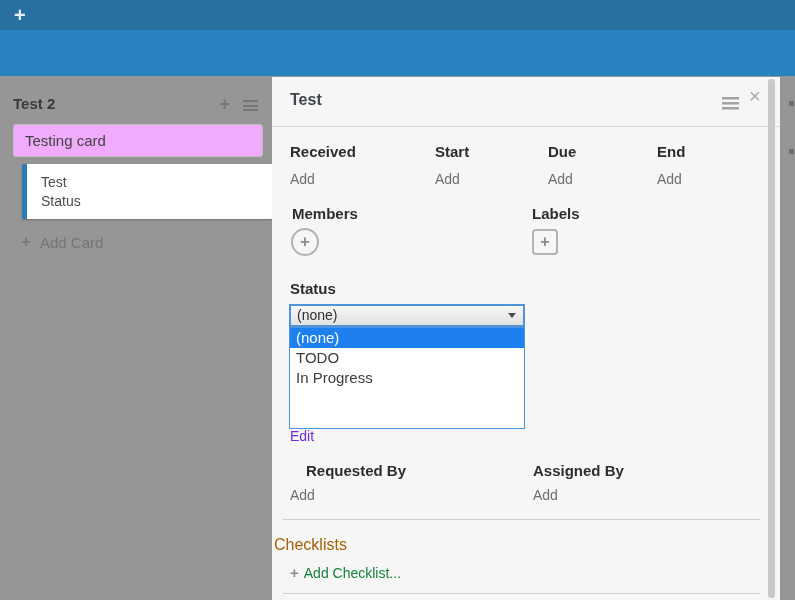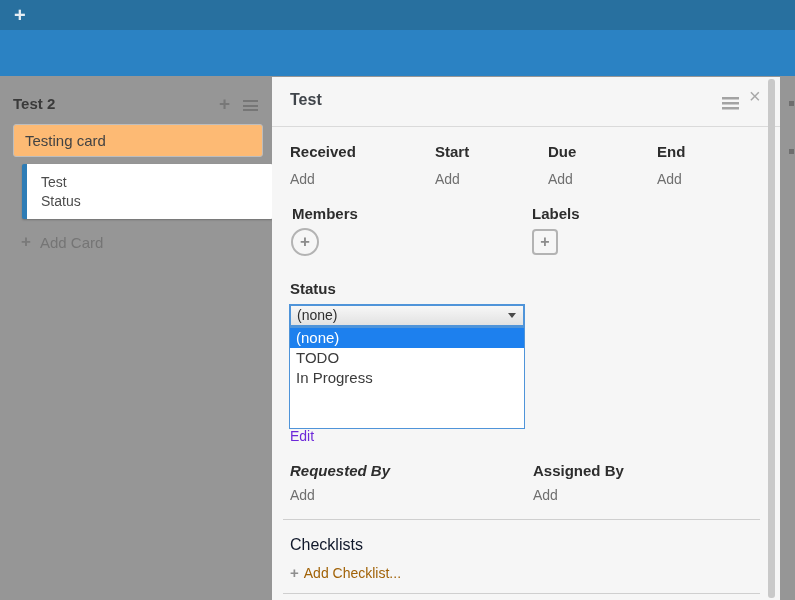--- a/index.html
+++ b/index.html
@@ -24,21 +24,21 @@
   .hamburger-dark {
     position:absolute; left:243px; top:100px; width:15px; height:11px;
     background:
       linear-gradient(#767676,#767676) 0 0/15px 2px no-repeat,
       linear-gradient(#767676,#767676) 0 4.5px/15px 2px no-repeat,
       linear-gradient(#767676,#767676) 0 9px/15px 2px no-repeat;
   }
 
   .card-plain {
     position:absolute; left:13px; top:124px; width:250px; height:33px;
-    background:#fdba74; border:1px solid #bdbdbd; border-radius:3px;
+    background:#f0abfc; border:1px solid #bdbdbd; border-radius:3px;
     font-size:15px; color:#434343; line-height:31px; padding-left:11px; cursor:pointer;
   }
   .card-selected {
     position:absolute; left:22px; top:164px; width:251px; height:55px;
     background:#ffffff; border-left:5px solid #2e7cb5; border-radius:2px;
     box-shadow:0 1px 2px rgba(0,0,0,0.25); cursor:pointer; z-index:1;
     padding:9px 0 0 14px; font-size:14px; color:#4c4c4c; line-height:19px;
   }
   .add-card { position:absolute; left:21px; top:232px; cursor:pointer; }
   .add-card .plus { font-size:17px; font-weight:bold; color:#7a7a7a; vertical-align:middle; }
@@ -88,24 +88,24 @@
     position:absolute; left:17px; top:250px; width:236px; height:102px;
     background:#ffffff; border:1px solid #4f94d9;
   }
   .opt { height:20px; line-height:20px; font-size:15px; color:#3b3b3b; padding-left:6px; cursor:pointer; }
   .opt.selected { background:#1d80ee; color:#ffffff; }
 
   .edit-link { position:absolute; left:18px; top:351px; font-size:14px; color:#6d28d9; cursor:pointer; }
 
   .divider { position:absolute; left:11px; width:477px; height:1px; background:#cfcfcf; }
 
-  .checklists-label { position:absolute; left:18px; top:459px; font-size:16px; color:#0f172a; }
+  .checklists-label { position:absolute; left:2px; top:459px; font-size:16px; color:#a16207; }
   .add-checklist { position:absolute; left:18px; top:486px; cursor:pointer; }
   .add-checklist .plus { font-size:15px; font-weight:bold; color:#8e8e8e; vertical-align:middle; }
-  .add-checklist .lbl  { font-size:14px; color:#a16207; margin-left:5px; vertical-align:middle; }
+  .add-checklist .lbl  { font-size:14px; color:#15803d; margin-left:5px; vertical-align:middle; }
 
   .scrollbar { position:absolute; left:496px; top:2px; width:7px; height:519px; background:#c9c9c9; border-radius:3px; cursor:pointer; }
 
   .edge-dot { position:absolute; width:5px; height:5px; background:#6e6e6e; z-index:3; }
   .edge-dot.d1 { left:789px; top:101px; }
   .edge-dot.d2 { left:789px; top:149px; }
 </style>
 </head>
 <body>
 
@@ -160,21 +160,21 @@
     <span>(none)</span>
     <span class="select-arrow"></span>
   </div>
   <div class="listbox">
     <div class="opt selected">(none)</div>
     <div class="opt">TODO</div>
     <div class="opt">In Progress</div>
   </div>
   <span class="edit-link">Edit</span>
 
-  <span class="sec-label" style="left:18px;  top:385px;font-style:italic;">Requested By</span>
+  <span class="sec-label" style="left:34px;  top:385px;">Requested By</span>
   <span class="sec-label" style="left:261px; top:385px;">Assigned By</span>
   <span class="add-link" style="left:18px;  top:410px;">Add</span>
   <span class="add-link" style="left:261px; top:410px;">Add</span>
 
   <div class="divider" style="top:442px;"></div>
 
   <span class="checklists-label">Checklists</span>
   <div class="add-checklist">
     <span class="plus">+</span><span class="lbl">Add Checklist...</span>
   </div>

